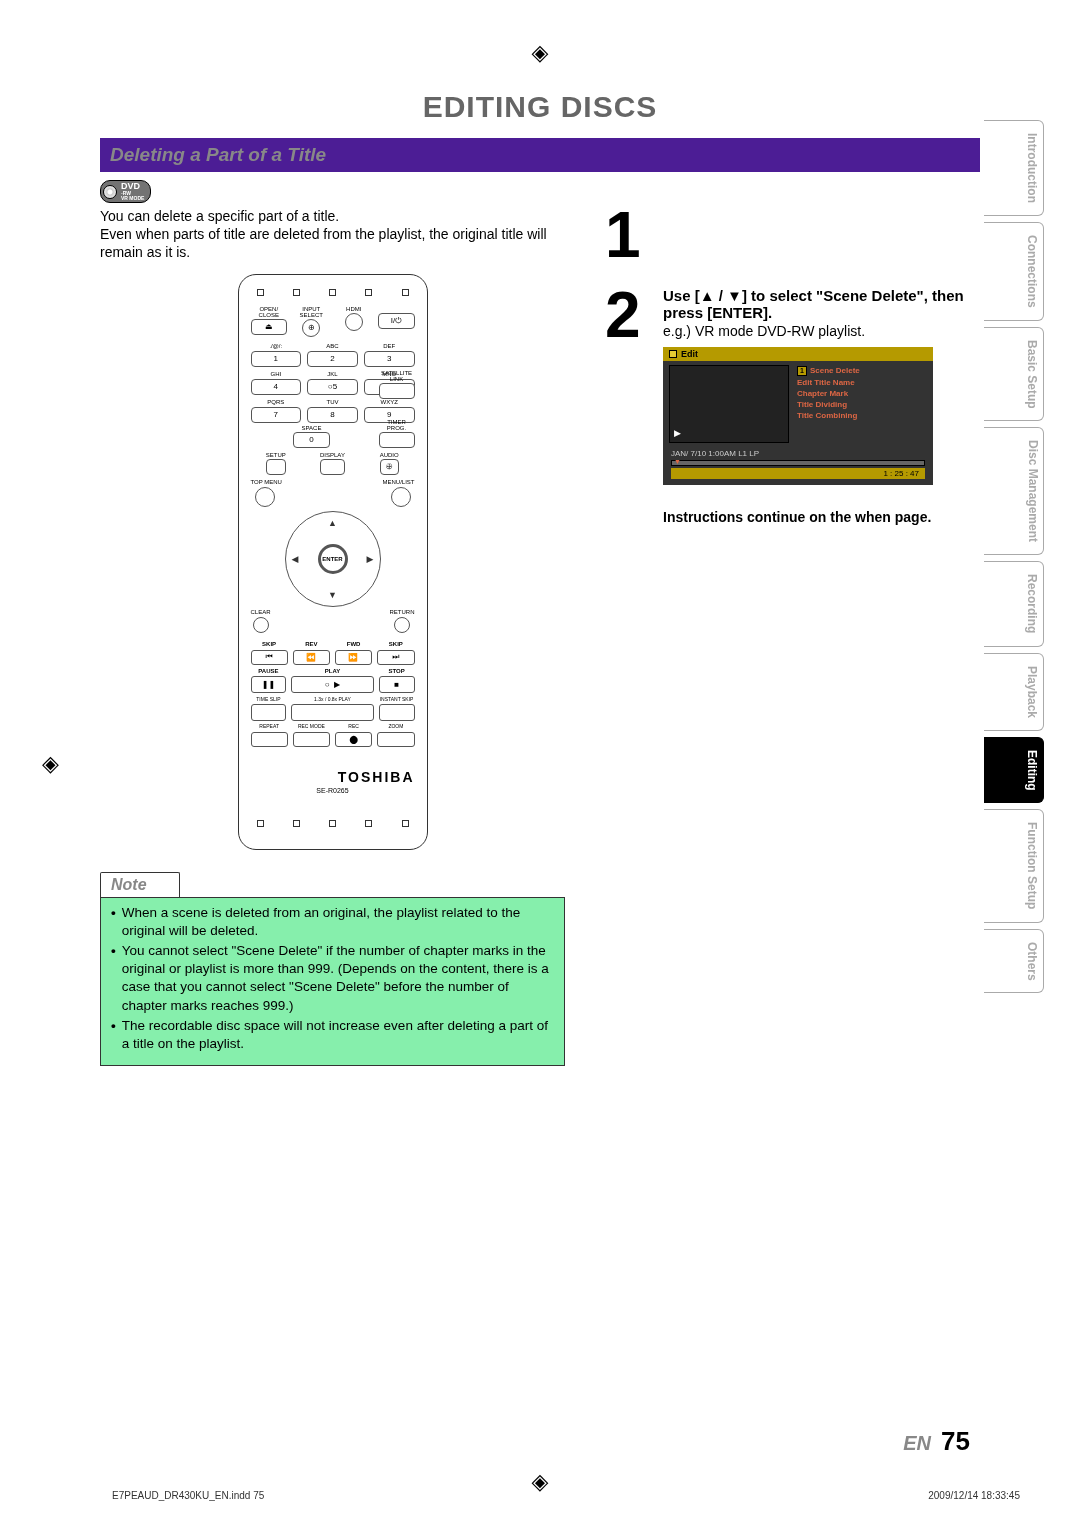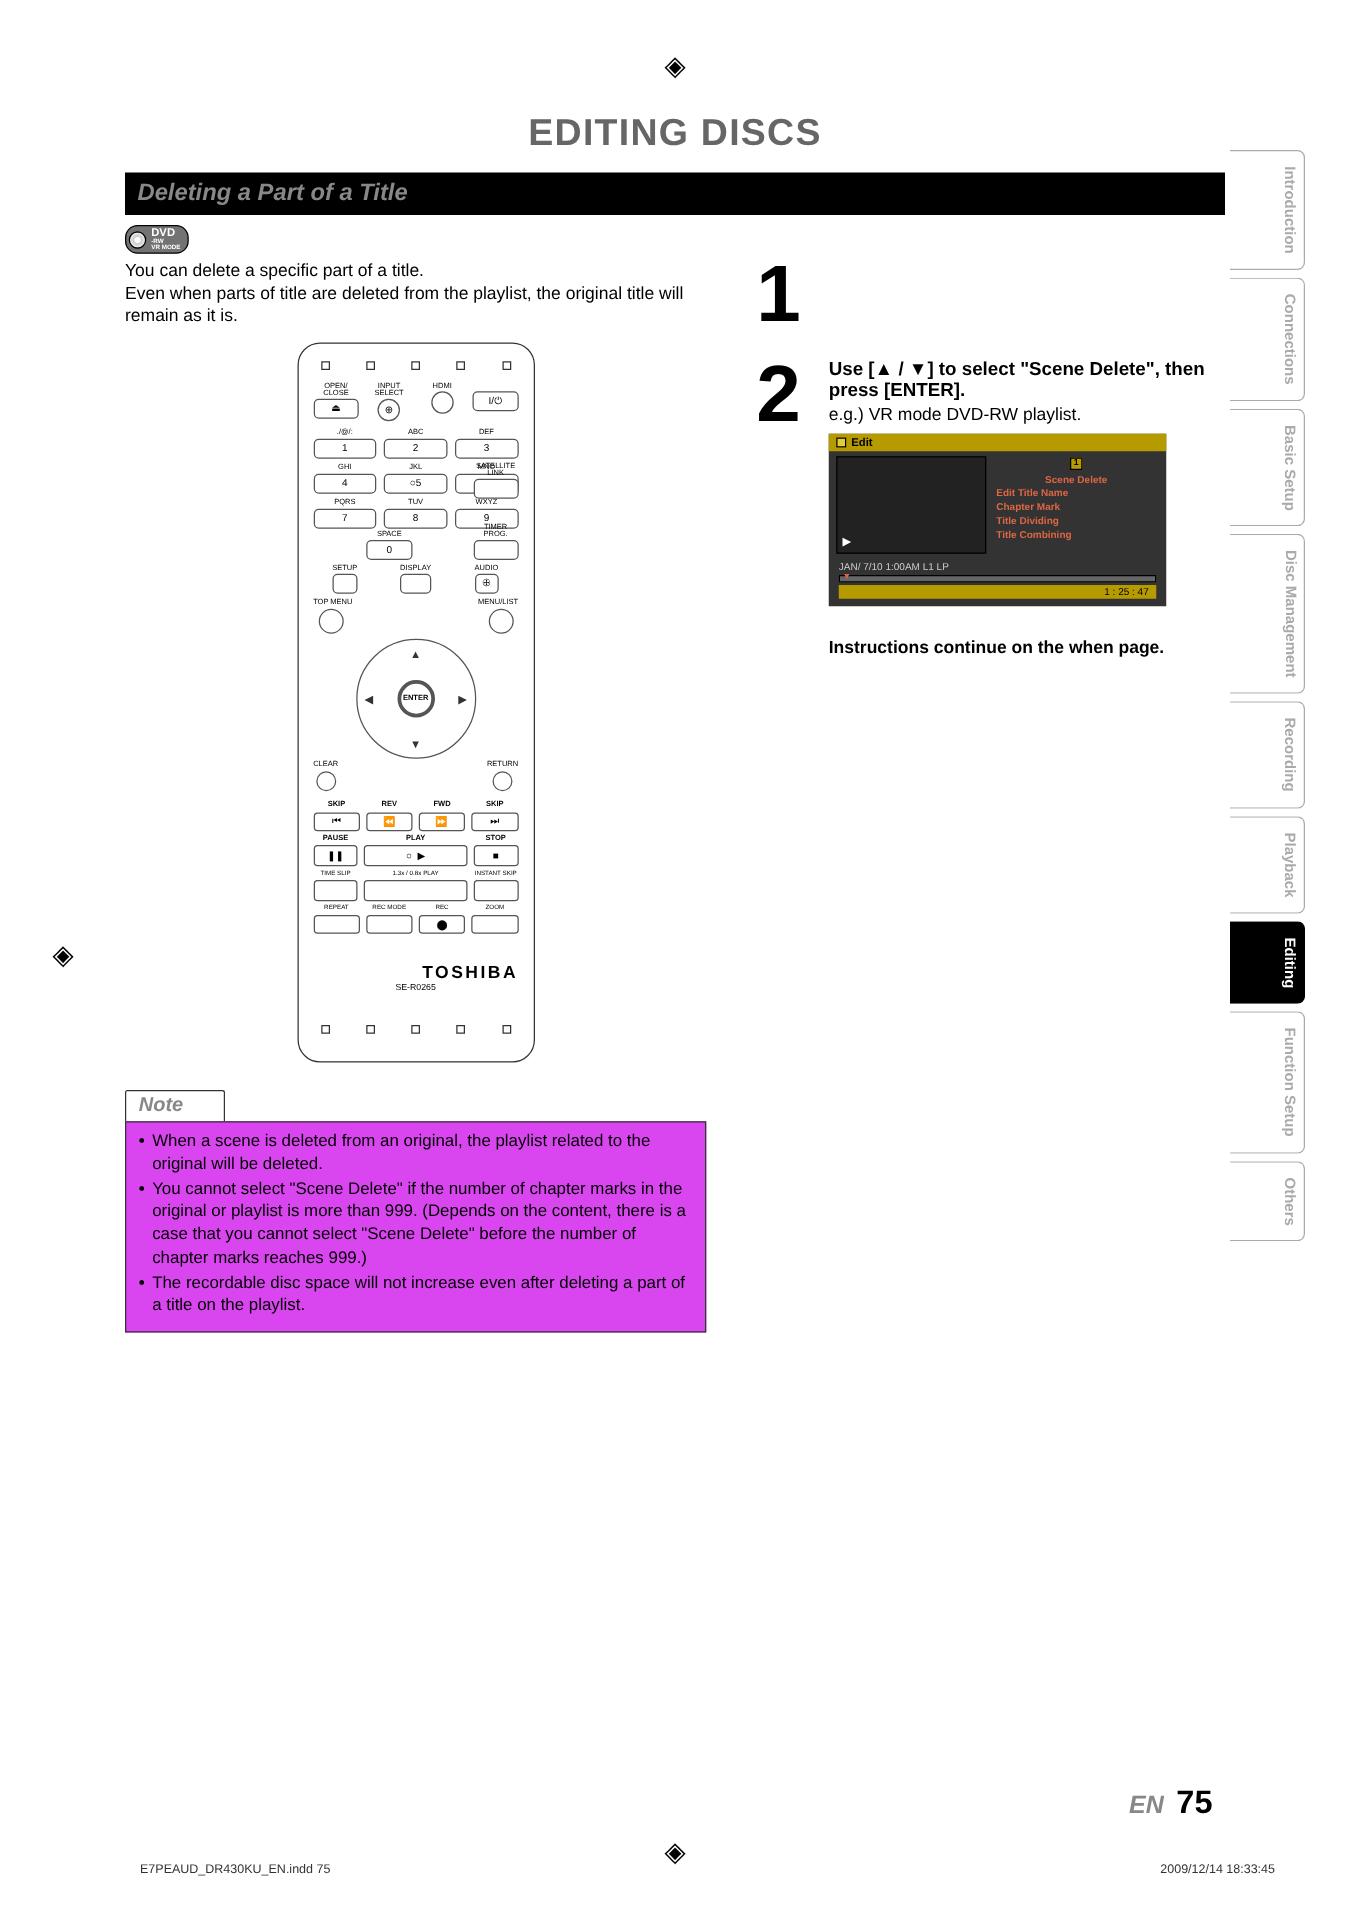--- a/index.html
+++ b/index.html
@@ -30,21 +30,21 @@
   .main-title {
     text-align: center;
     font-weight: 700;
     font-size: 30px;
     letter-spacing: 1px;
     color: #666;
     margin-bottom: 14px;
   }
 
   .section-bar {
-    background: #000000;
+    background: #4c1d95;
     padding: 6px 10px;
     margin-bottom: 8px;
   }
   .section-bar h2 {
     font-size: 19px;
     color: #888;
     font-style: italic;
     font-weight: 700;
   }
 
@@ -154,21 +154,21 @@
     margin-top:8px;
     position:relative;
     padding-bottom:4px;
   }
   .osd-title { background:#b59a00; color:#000; font-size:9px; font-weight:700; padding:2px 6px; display:flex; align-items:center; gap:4px; }
   .osd-title .sq { width:8px; height:8px; background:#e6cc33; border:1px solid #000; }
   .osd-body { display:flex; padding:4px 6px; gap:6px; }
   .osd-preview { width:120px; height:78px; background:#222; border:1px solid #000; position:relative; }
   .osd-preview .play-tri { position:absolute; bottom:4px; left:4px; color:#fff; font-size:9px; }
   .osd-menu { flex:1; }
-  .osd-menu .item { padding:1px 2px; color:#d64; font-weight:700; font-size:8px;flex-direction:column; }
+  .osd-menu .item { padding:1px 2px; color:#d64; font-weight:700; font-size:8px; }
   .osd-menu .item.first { display:flex; align-items:center; gap:3px; }
   .osd-menu .idx { background:#b59a00; color:#000; border:1px solid #000; width:10px; height:10px; font-size:7px; display:flex; align-items:center; justify-content:center; }
   .osd-info { padding:2px 8px; color:#ccc; font-size:8px; }
   .osd-bar-wrap { padding:0 8px 2px; }
   .osd-time { text-align:right; background:#b59a00; color:#000; font-size:8px; padding:1px 6px; margin-top:2px; }
   .osd-bar { height:6px; background:#666; border:1px solid #000; position:relative; }
   .osd-bar .mark { position:absolute; top:-3px; left:2px; color:#d64; font-size:7px; }
 
   .continue-note { font-size:14px; font-weight:700; margin-top:24px; }
 
@@ -178,21 +178,21 @@
     border:1px solid #333; border-bottom:none;
     font-style:italic; font-weight:700; color:#888;
     padding:3px 10px; font-size:16px; background:#fff;
     width: 80px;
     border-radius: 2px 2px 0 0;
   }
   .note-body {
     border:1px solid #333;
     padding:6px 10px 10px;
     font-size:13.5px; line-height:1.35;
-    background:#d946ef;
+    background:#86efac;
   }
   .note-body ul { list-style:none; }
   .note-body li { display:flex; gap:6px; margin-bottom:2px; }
   .note-body li::before { content:"•"; font-weight:700; }
 
   
   .side-tabs {
     position:absolute;
     right:36px;
     top:120px;

